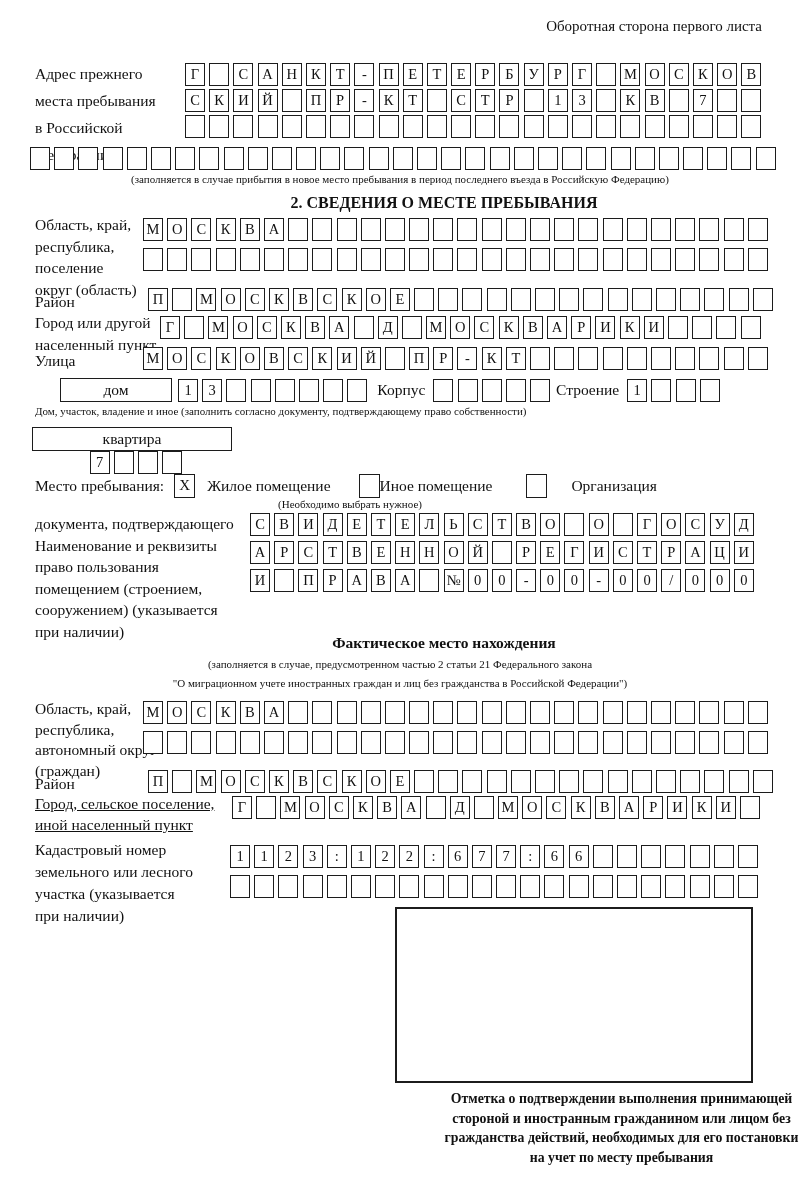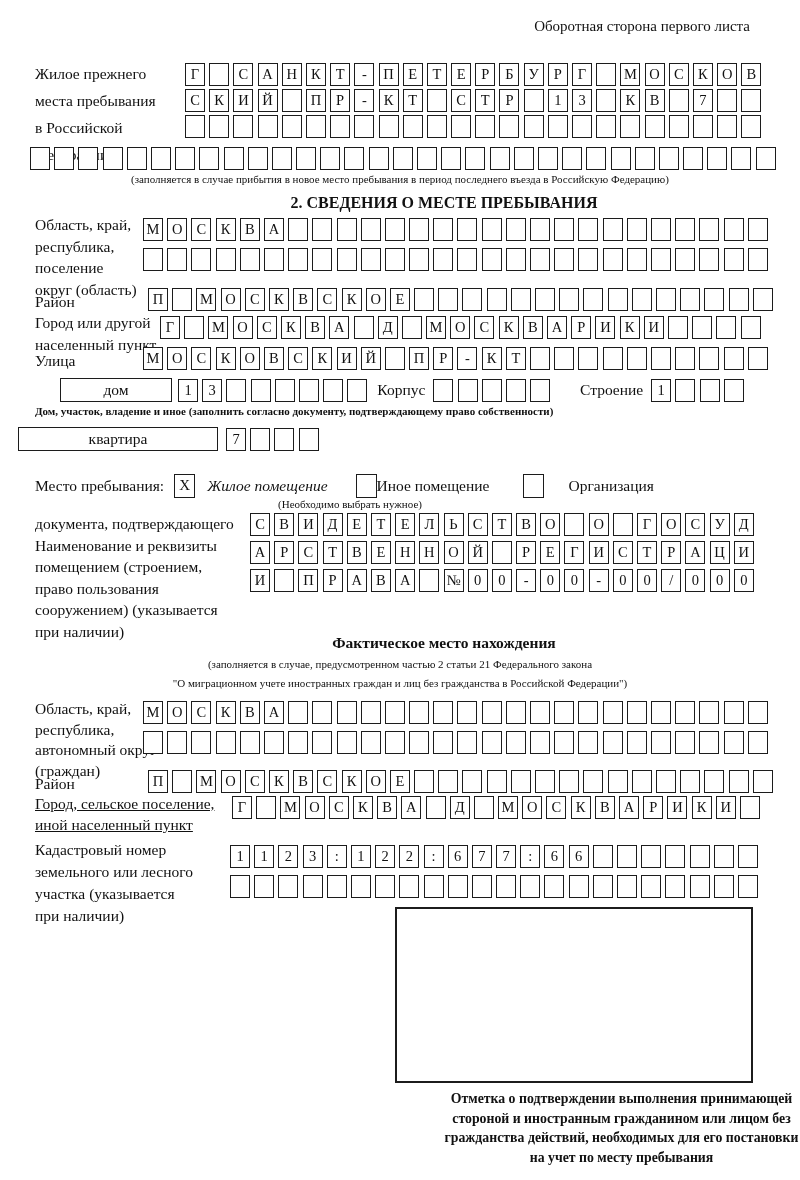--- a/index.html
+++ b/index.html
@@ -18,24 +18,24 @@
         font-size:15.5px;line-height:21px;}
   .cb{box-sizing:border-box;flex:0 0 auto;width:21px;height:24px;border:1.6px solid #1c1c1c;
       text-align:center;font-size:15px;line-height:21px;}
   .row{display:flex;align-items:center;}
 </style>
 </head>
 <body>
 
 <div class="page">
 
-  <div class="abs lbl" style="top:16px;right:50px;font-size:15px;">Оборотная сторона первого листа</div>
+  <div class="abs lbl" style="top:16px;right:38px;font-size:15px;">Оборотная сторона первого листа</div>
 
   <div class="abs lbl" style="left:35px;top:60px;width:155px;line-height:27px;">
-      <div>Жилое прежнего</div>
+      <div>Адрес прежнего</div>
       <div>места пребывания</div>
       <div>в Российской</div>
       <div>Федерации</div>
     </div>
   <div class="abs cells" style="left:185px;top:63px;">
       <span class="cell">Г</span>
       <span class="cell"></span>
       <span class="cell">С</span>
       <span class="cell">А</span>
       <span class="cell">Н</span>
@@ -316,56 +316,56 @@
         <span class="cell"></span>
       </div>
     <div class="lbl" style="margin-left:10px;">Корпус</div>
     <div class="cells" style="margin-left:8px;">
         <span class="cell"></span>
         <span class="cell"></span>
         <span class="cell"></span>
         <span class="cell"></span>
         <span class="cell"></span>
       </div>
-    <div class="lbl" style="margin-left:30px;">Строение</div>
+    <div class="lbl" style="margin-left:6px;">Строение</div>
     <div class="cells" style="margin-left:8px;">
         <span class="cell">1</span>
         <span class="cell"></span>
         <span class="cell"></span>
         <span class="cell"></span>
       </div>
   </div>
-  <div class="abs caption" style="left:35px;top:405px;font-weight:bold;">Дом, участок, владение и иное (заполнить согласно документу, подтверждающему право собственности)</div>
-
-  <div class="abs row" style="left:18px;top:427px;">
+  <div class="abs caption" style="left:35px;top:405px;">Дом, участок, владение и иное (заполнить согласно документу, подтверждающему право собственности)</div>
+
+  <div class="abs row" style="left:32px;top:427px;flex-direction:column;">
     <div class="wbox" style="width:200px;">квартира</div>
     <div class="cells" style="margin-left:8px;">
         <span class="cell">7</span>
         <span class="cell"></span>
         <span class="cell"></span>
         <span class="cell"></span>
       </div>
   </div>
 
   <div class="abs row" style="left:35px;top:474px;">
     <div class="lbl">Место пребывания:</div>
     <span class="cb" style="margin-left:10px;">X</span>
-    <div class="lbl" style="margin-left:12px;font-style:italic;">Жилое помещение</div>
+    <div class="lbl" style="margin-left:12px;">Жилое помещение</div>
     <span class="cb" style="margin-left:28px;"></span>
     <div class="lbl" style="">Иное помещение</div>
     <span class="cb" style="margin-left:34px;"></span>
     <div class="lbl" style="margin-left:24px;">Организация</div>
   </div>
   <div class="abs caption" style="left:150px;top:498px;width:400px;text-align:center;">(Необходимо выбрать нужное)</div>
 
   <div class="abs lbl" style="left:35px;top:513px;line-height:21.5px;">
       <div>документа, подтверждающего</div>
       <div>Наименование и реквизиты</div>
+      <div>право пользования</div>
       <div>помещением (строением,</div>
-      <div>право пользования</div>
       <div>сооружением) (указывается</div>
       <div>при наличии)</div>
     </div>
   <div class="abs cells" style="left:250px;top:513px;">
       <span class="cell">С</span>
       <span class="cell">В</span>
       <span class="cell">И</span>
       <span class="cell">Д</span>
       <span class="cell">Е</span>
       <span class="cell">Т</span>

